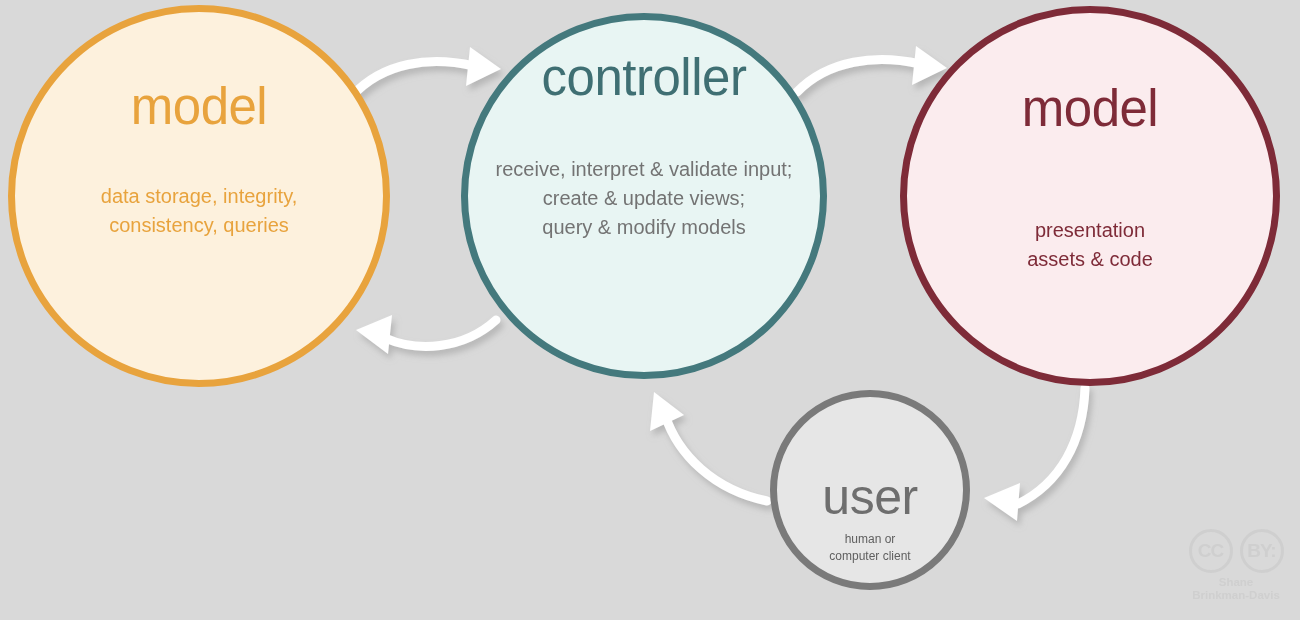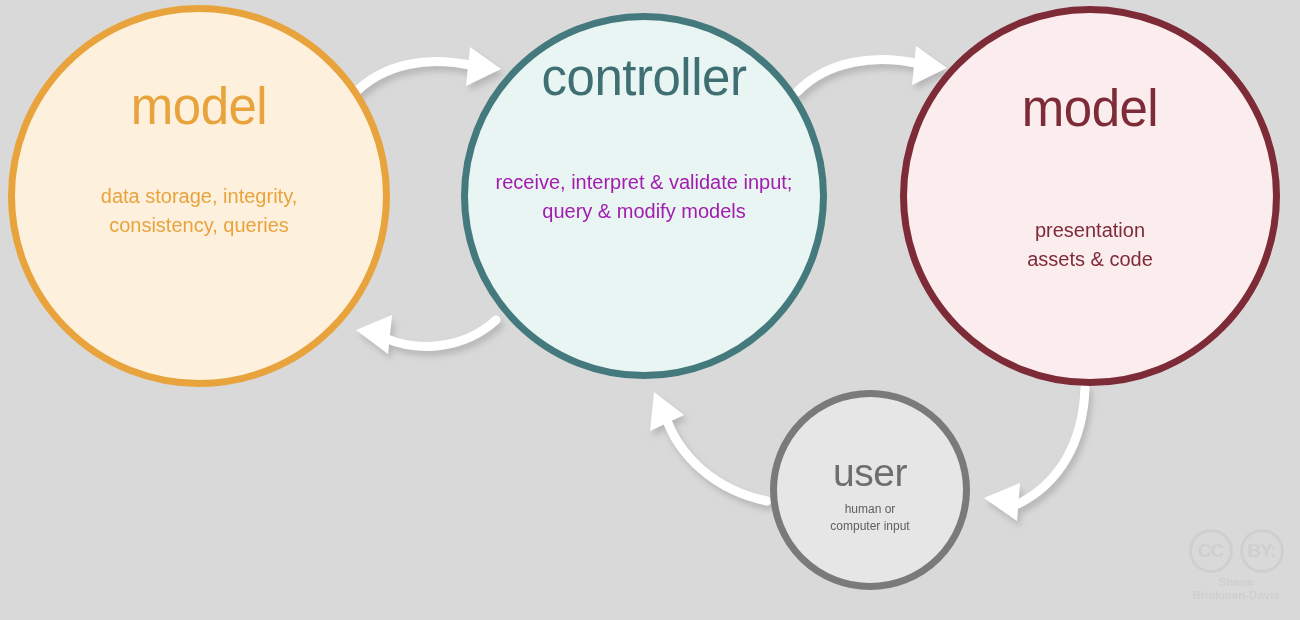--- a/index.html
+++ b/index.html
@@ -68,24 +68,24 @@
     border: 7px solid #44797d;
   }
   #node-controller .node-title {
     color: #3f6f73;
     font-size: 51px;
     margin-top: 32px;
     letter-spacing: -0.5px;
     line-height: 1;
   }
   #node-controller .node-desc {
-    color: #a21caf;
+    color: #737373;
     font-size: 20px;
     line-height: 1.45;
-    margin-top: 65px;
+    margin-top: 52px;
     white-space: nowrap;
   }
 
   
   #node-view {
     left: 900px;
     top: 6px;
     width: 380px;
     height: 380px;
     background: #fbecee;
@@ -109,22 +109,22 @@
   #node-user {
     left: 770px;
     top: 390px;
     width: 200px;
     height: 200px;
     background: #e6e6e6;
     border: 7px solid #7a7a7a;
   }
   #node-user .node-title {
     color: #6e6e6e;
-    font-size: 39px;
-    margin-top: 56px;
+    font-size: 50px;
+    margin-top: 75px;
     letter-spacing: -0.5px;
     line-height: 1;
   }
   #node-user .node-desc {
     color: #5f5f5f;
     font-size: 12px;
     line-height: 1.4;
     margin-top: 9px;
     white-space: nowrap;
   }
@@ -211,37 +211,38 @@
     <div class="node-desc">
       <span class="node-desc-line">data storage, integrity,</span>
       <span class="node-desc-line">consistency, queries</span>
     </div>
   </div>
 
   <div class="node" id="node-controller">
     <div class="node-title">controller</div>
     <div class="node-desc">
       <span class="node-desc-line">receive, interpret &amp; validate input;</span>
+      <span class="node-desc-line">create &amp; update views;</span>
       <span class="node-desc-line">query &amp; modify models</span>
     </div>
   </div>
 
   <div class="node" id="node-view">
     <div class="node-title">model</div>
     <div class="node-desc">
       <span class="node-desc-line">presentation</span>
       <span class="node-desc-line">assets &amp; code</span>
     </div>
   </div>
 
   <div class="node" id="node-user">
     <div class="node-title">user</div>
     <div class="node-desc">
       <span class="node-desc-line">human or</span>
-      <span class="node-desc-line">computer input</span>
+      <span class="node-desc-line">computer client</span>
     </div>
   </div>
 
   <div id="cc-badge">
     <div class="cc-circles">
       <div class="cc-circle">CC</div>
       <div class="cc-circle">BY:</div>
     </div>
     <div id="cc-author">
       <span>Shane</span><br>

